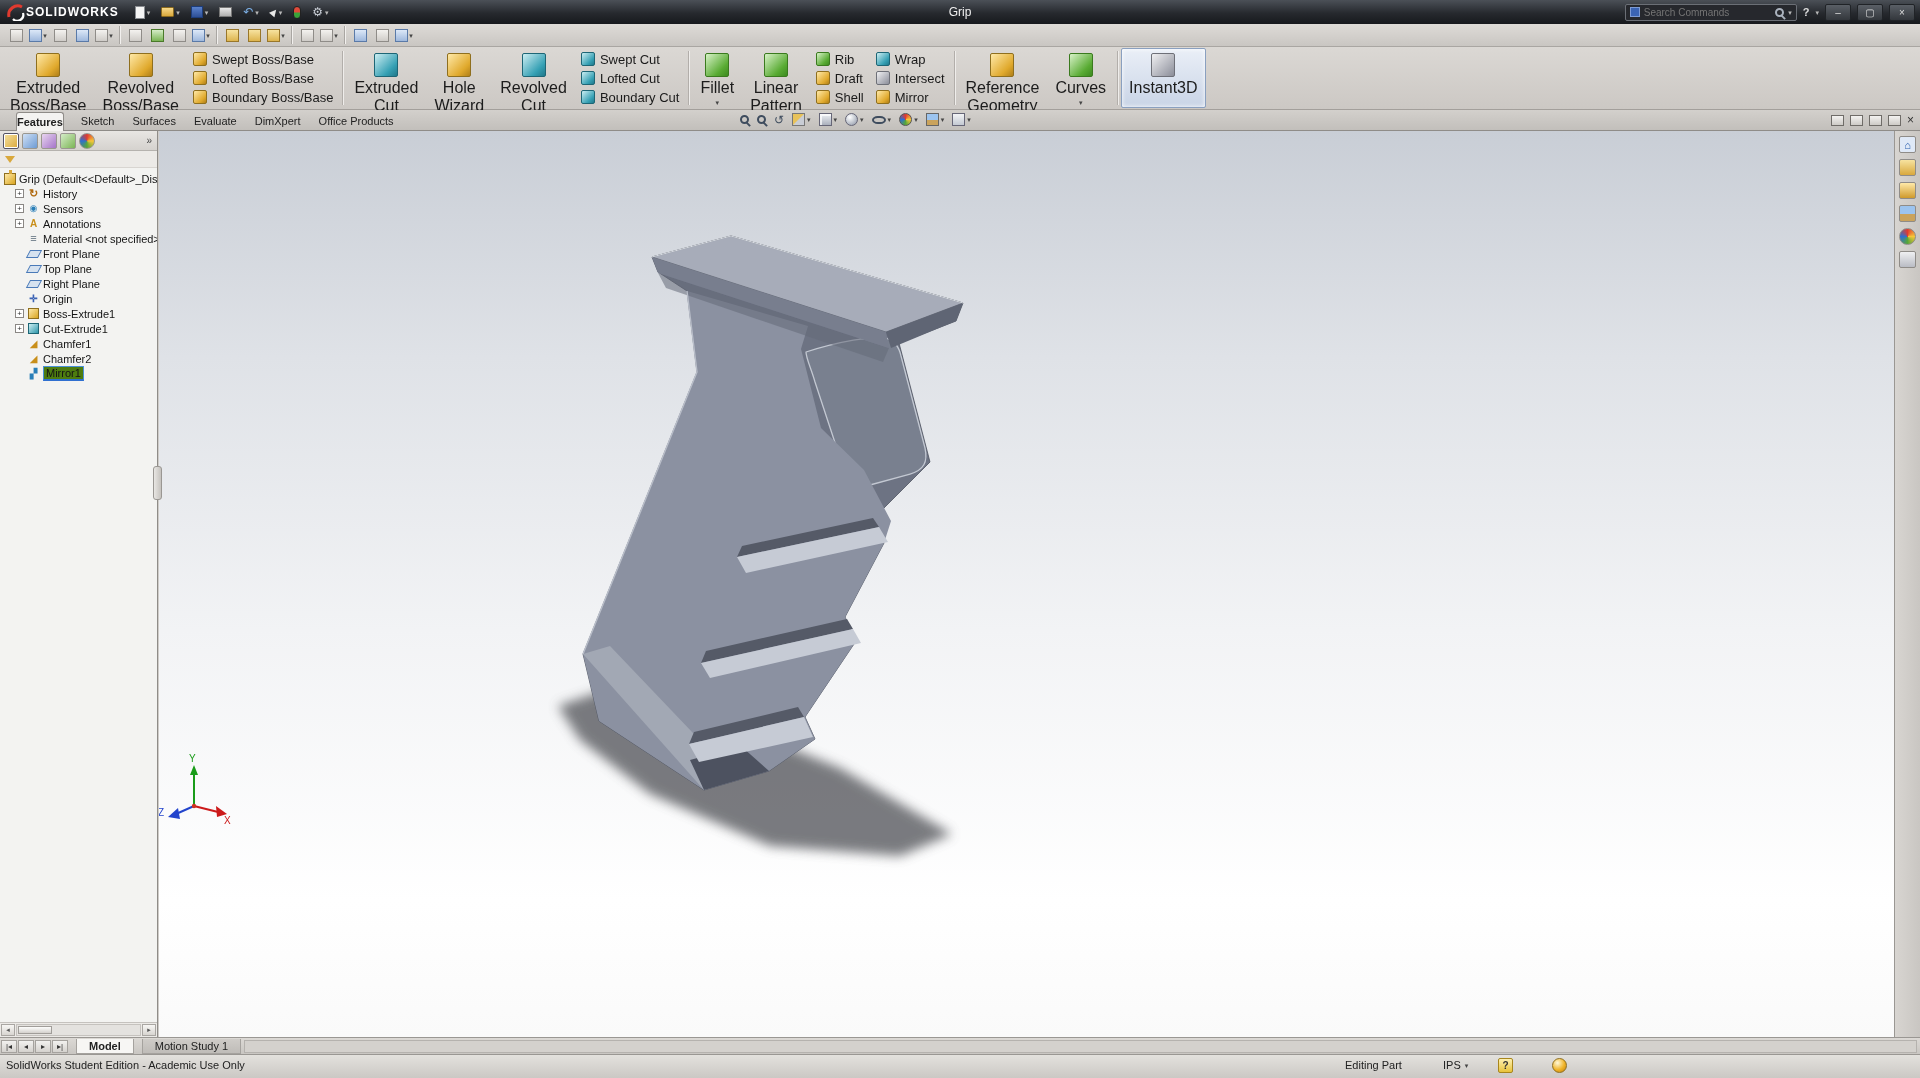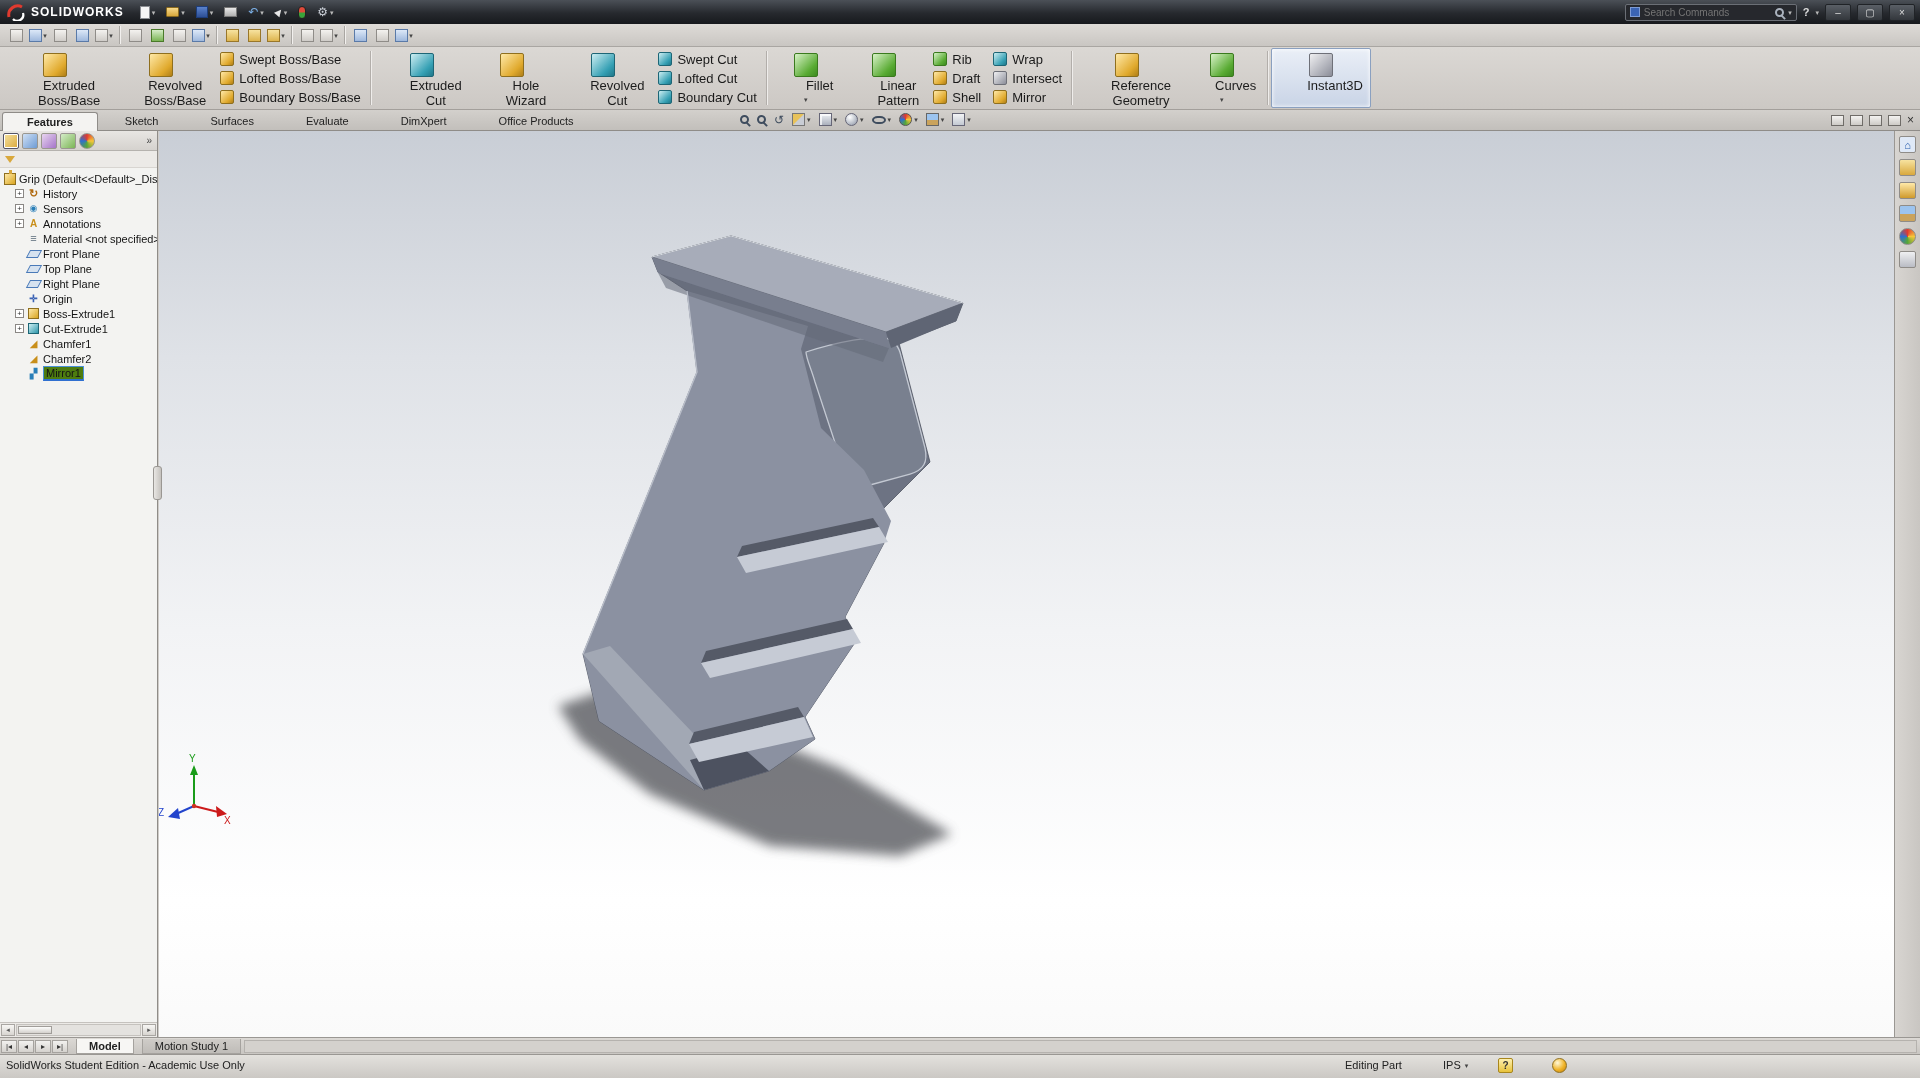--- a/index.html
+++ b/index.html
@@ -1,21 +1,21 @@
 <!DOCTYPE html>
 <html><head>
 <meta charset="utf-8">
 <style>
   *{margin:0;padding:0;box-sizing:border-box;}
   html,body{width:1920px;height:1078px;}
   body{position:relative;font-family:"Liberation Sans",sans-serif;font-size:11px;color:#1a1a1a;background:#cfccc8;overflow:hidden;}
 
   
   #titlebar{position:absolute;top:0;left:0;right:0;height:24px;background:linear-gradient(#4b5057,#26292e 55%,#17191d);display:flex;align-items:center;color:#e8e8e8;z-index:50;}
-  .logo{display:flex;align-items:center;gap:5px;padding:0 12px 0 6px;}
+  .logo{display:flex;align-items:center;padding:0 12px 0 6px;}
   .logo-text{font-size:12px;font-weight:bold;letter-spacing:1px;color:#fff;}
   .tb-icons{display:flex;align-items:center;gap:3px;z-index:2;}
   .tb-btn{height:20px;display:flex;align-items:center;gap:2px;padding:0 4px;border-radius:2px;}
   .car{font-size:7px;color:#b9b9b9;line-height:1;}
   .car-d{color:#444;}
   .tb-title{position:absolute;left:0;right:0;text-align:center;font-size:12px;color:#f0f0f0;pointer-events:none;}
   .tb-right{margin-left:auto;display:flex;align-items:center;gap:6px;padding-right:5px;z-index:2;}
   .searchbox{display:flex;align-items:center;gap:4px;width:172px;height:17px;background:#26282d;border:1px solid #6b6f76;border-radius:2px;padding:0 4px;}
   .searchbox input{flex:1;background:transparent;border:none;outline:none;color:#cfcfcf;font-size:10px;font-family:inherit;min-width:0;}
   .sb-ic{width:10px;height:10px;background:#3b64b4;border:1px solid #7d9bd4;flex:none;}
@@ -42,34 +42,34 @@
   .bx.b{background:linear-gradient(#dce8f8,#9fb8dc);border-color:#5a7aa8;}
   .bx.y{background:linear-gradient(#f7e3a0,#ddb44e);border-color:#99772a;}
   .bx.g{background:linear-gradient(#d5ecc8,#7ab554);border-color:#4a7a2a;}
   .t2sep{width:1px;height:18px;background:#a9a6a2;box-shadow:1px 0 0 #f2f0ee;margin:0 3px;}
 
   
   #ribbon{position:absolute;top:47px;left:0;right:0;height:63px;background:linear-gradient(#dbd8d4,#ccc8c4);border-bottom:1px solid #a39f9b;display:flex;align-items:stretch;padding:1px 2px;}
   .rgroup{display:flex;align-items:stretch;}
   .rsep{width:1px;background:#b2aeaa;box-shadow:1px 0 0 #efedeb;margin:3px 3px;}
   .rb-big{display:flex;flex-direction:column;align-items:center;gap:2px;padding:4px 7px 1px;border:1px solid transparent;border-radius:2px;text-align:center;}
-  .rb-big .rlbl{white-space:pre-line;line-height:1.15;font-size:13px;color:#1c1c1c;margin-left:28px;}
+  .rb-big .rlbl{white-space:pre-line;line-height:1.15;font-size:16px;color:#1c1c1c;}
   .rb-big.pressed{background:linear-gradient(#eaeff7,#c9d4e6);border:1px solid #8aa0c0;box-shadow:inset 0 0 4px #fff;}
   .ric{width:24px;height:24px;border-radius:2px;flex:none;}
   .ric-s{width:14px;height:14px;border-radius:2px;flex:none;}
   .gold{background:linear-gradient(135deg,#ffe9a8,#e0a92c 70%,#b07f18);border:1px solid #8f6f1e;}
   .teal{background:linear-gradient(135deg,#cdeef2,#35a0b4 70%,#20788a);border:1px solid #1d6676;}
   .green{background:linear-gradient(135deg,#d8f2c8,#59ab33 70%,#3d8a1f);border:1px solid #3a7a1e;}
   .grayic{background:linear-gradient(135deg,#f0f0f2,#a9abb4 70%,#8b8d98);border:1px solid #6e7078;}
   .rstack{display:flex;flex-direction:column;justify-content:space-between;padding:3px 6px;}
   .rs-item{display:flex;align-items:center;gap:5px;white-space:nowrap;height:16px;font-size:13px;}
 
   
   #tabrow{position:absolute;top:110px;left:0;right:0;height:21px;background:linear-gradient(#d3d0cc,#c2bfbb);border-bottom:1px solid #8f8c88;display:flex;align-items:flex-end;}
-  .tab{padding:3px 24px;margin-left:2px;font-size:11px;color:#222;border:1px solid transparent;border-bottom:none;border-radius:3px 3px 0 0;}
+  .tab{padding:3px 0;margin-left:16px;font-size:11px;color:#222;border:1px solid transparent;border-bottom:none;border-radius:3px 3px 0 0;}
   .tab.active{background:#f4f3f1;border-color:#8f8c88;font-weight:bold;position:relative;top:1px;}
   .headsup{position:absolute;left:738px;top:2px;display:flex;align-items:center;gap:4px;}
   .hu{display:flex;align-items:center;gap:2px;padding:1px 2px;}
   .icut{width:13px;height:13px;border:1px solid #777;background:linear-gradient(135deg,#e8c25a 48%,#c9cdd5 52%);}
   .icube{width:13px;height:13px;border:1px solid #667;background:linear-gradient(180deg,#eef1f5,#aab0bc);box-shadow:inset 2px 2px 0 rgba(255,255,255,.7);}
   .isphere{width:13px;height:13px;border-radius:50%;border:1px solid #667;background:radial-gradient(circle at 35% 30%,#fff,#b9bfc9 60%,#8b91a0);}
   .iglasses{width:14px;height:8px;border:2px solid #3e4c5e;border-radius:50%/60%;}
   .iball{width:13px;height:13px;border-radius:50%;border:1px solid #555;background:conic-gradient(#e23a2e,#f5c63a,#57a639,#2f6fd0,#e23a2e);}
   .iscene{width:13px;height:13px;border:1px solid #666;background:linear-gradient(#9cc4ef 55%,#caa35c 55%);}
   .ivs{width:13px;height:13px;border:1px solid #667;background:linear-gradient(#f3f4f6,#c3c9d2);}
@@ -182,20 +182,21 @@
         <span class="car">▾</span>
       </span>
     <span class="tb-btn">
         <span class="mi-rebuild"></span>
       </span>
     <span class="tb-btn">
         <span class="mi-gear">⚙</span>
         <span class="car">▾</span>
       </span>
   </div>
+  <div class="tb-title">Grip</div>
   <div class="tb-right">
     <div class="searchbox">
       <span class="sb-ic"></span>
       <input type="text" placeholder="Search Commands" style="">
       <span class="mag light"></span>
       <span class="car">▾</span>
     </div>
     <span class="helpq">?</span>
     <span class="car">▾</span>
     <span class="win-btn">–</span>

